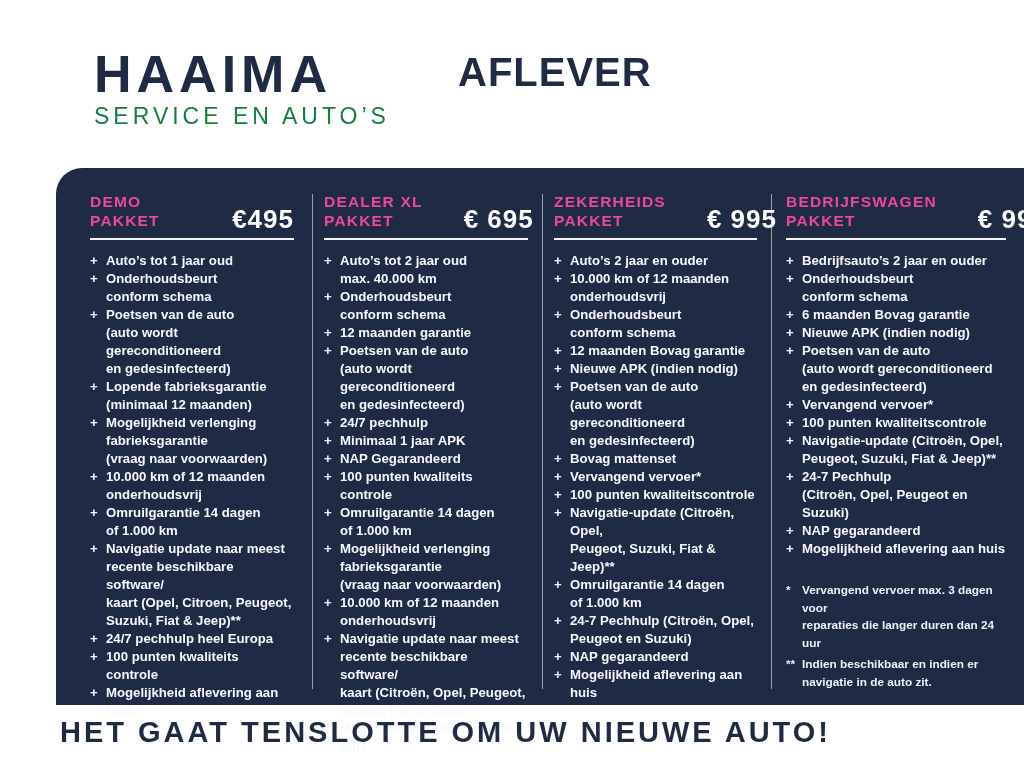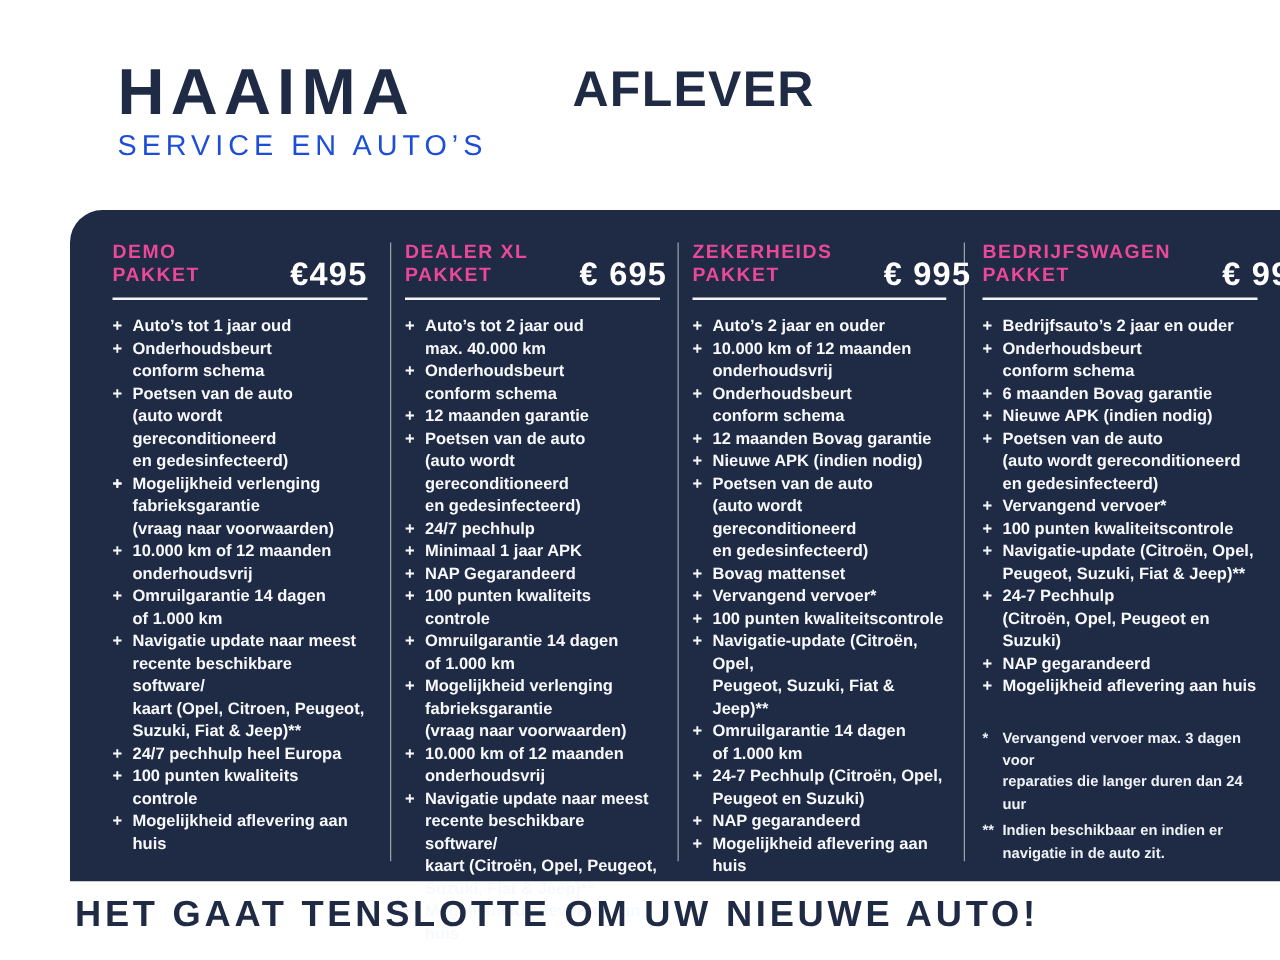--- a/index.html
+++ b/index.html
@@ -10,21 +10,21 @@
     -webkit-font-smoothing:antialiased;
   }
   
   .logo{position:absolute;left:94px;top:46px;}
   .logo-title{
     font-size:52px;font-weight:800;letter-spacing:5px;
     color:#1f2a44;line-height:56px;
   }
   .logo-subtitle{
     font-size:23px;font-weight:400;letter-spacing:4px;
-    color:#1d4ed8;margin-top:1px;
+    color:#15803d;margin-top:1px;
   }
   .header-title{
     position:absolute;left:458px;top:50px;
     font-size:40px;font-weight:800;letter-spacing:1px;
     color:#1f2a44;line-height:45px;
   }
   
   .panel{
     position:absolute;left:56px;top:168px;width:968px;height:537px;
     background:#1f2a44;border-radius:26px 0 0 0;
@@ -91,21 +91,21 @@
         <div>DEMO</div>
         <div>PAKKET</div>
       </div>
       <div class="pkg-price">€495</div>
     </div>
     <div class="pkg-rule"></div>
     <div class="items">
         <div class="item"><span class="plus">+</span><span>Auto’s tot 1 jaar oud</span></div>
         <div class="item"><span class="plus">+</span><span>Onderhoudsbeurt<br>conform schema</span></div>
         <div class="item"><span class="plus">+</span><span>Poetsen van de auto<br>(auto wordt gereconditioneerd<br>en gedesinfecteerd)</span></div>
-        <div class="item"><span class="plus">+</span></div>
+        <div class="item"><span class="plus">+</span><span>Lopende fabrieksgarantie<br>(minimaal 12 maanden)</span></div>
         <div class="item"><span class="plus">+</span><span>Mogelijkheid verlenging<br>fabrieksgarantie<br>(vraag naar voorwaarden)</span></div>
         <div class="item"><span class="plus">+</span><span>10.000 km of 12 maanden<br>onderhoudsvrij</span></div>
         <div class="item"><span class="plus">+</span><span>Omruilgarantie 14 dagen<br>of 1.000 km</span></div>
         <div class="item"><span class="plus">+</span><span>Navigatie update naar meest<br>recente beschikbare software/<br>kaart (Opel, Citroen,  Peugeot,<br>Suzuki, Fiat &amp; Jeep)**</span></div>
         <div class="item"><span class="plus">+</span><span>24/7 pechhulp heel Europa</span></div>
         <div class="item"><span class="plus">+</span><span>100 punten kwaliteits controle</span></div>
         <div class="item"><span class="plus">+</span><span>Mogelijkheid aflevering aan huis</span></div>
       </div>
   </div>
 

